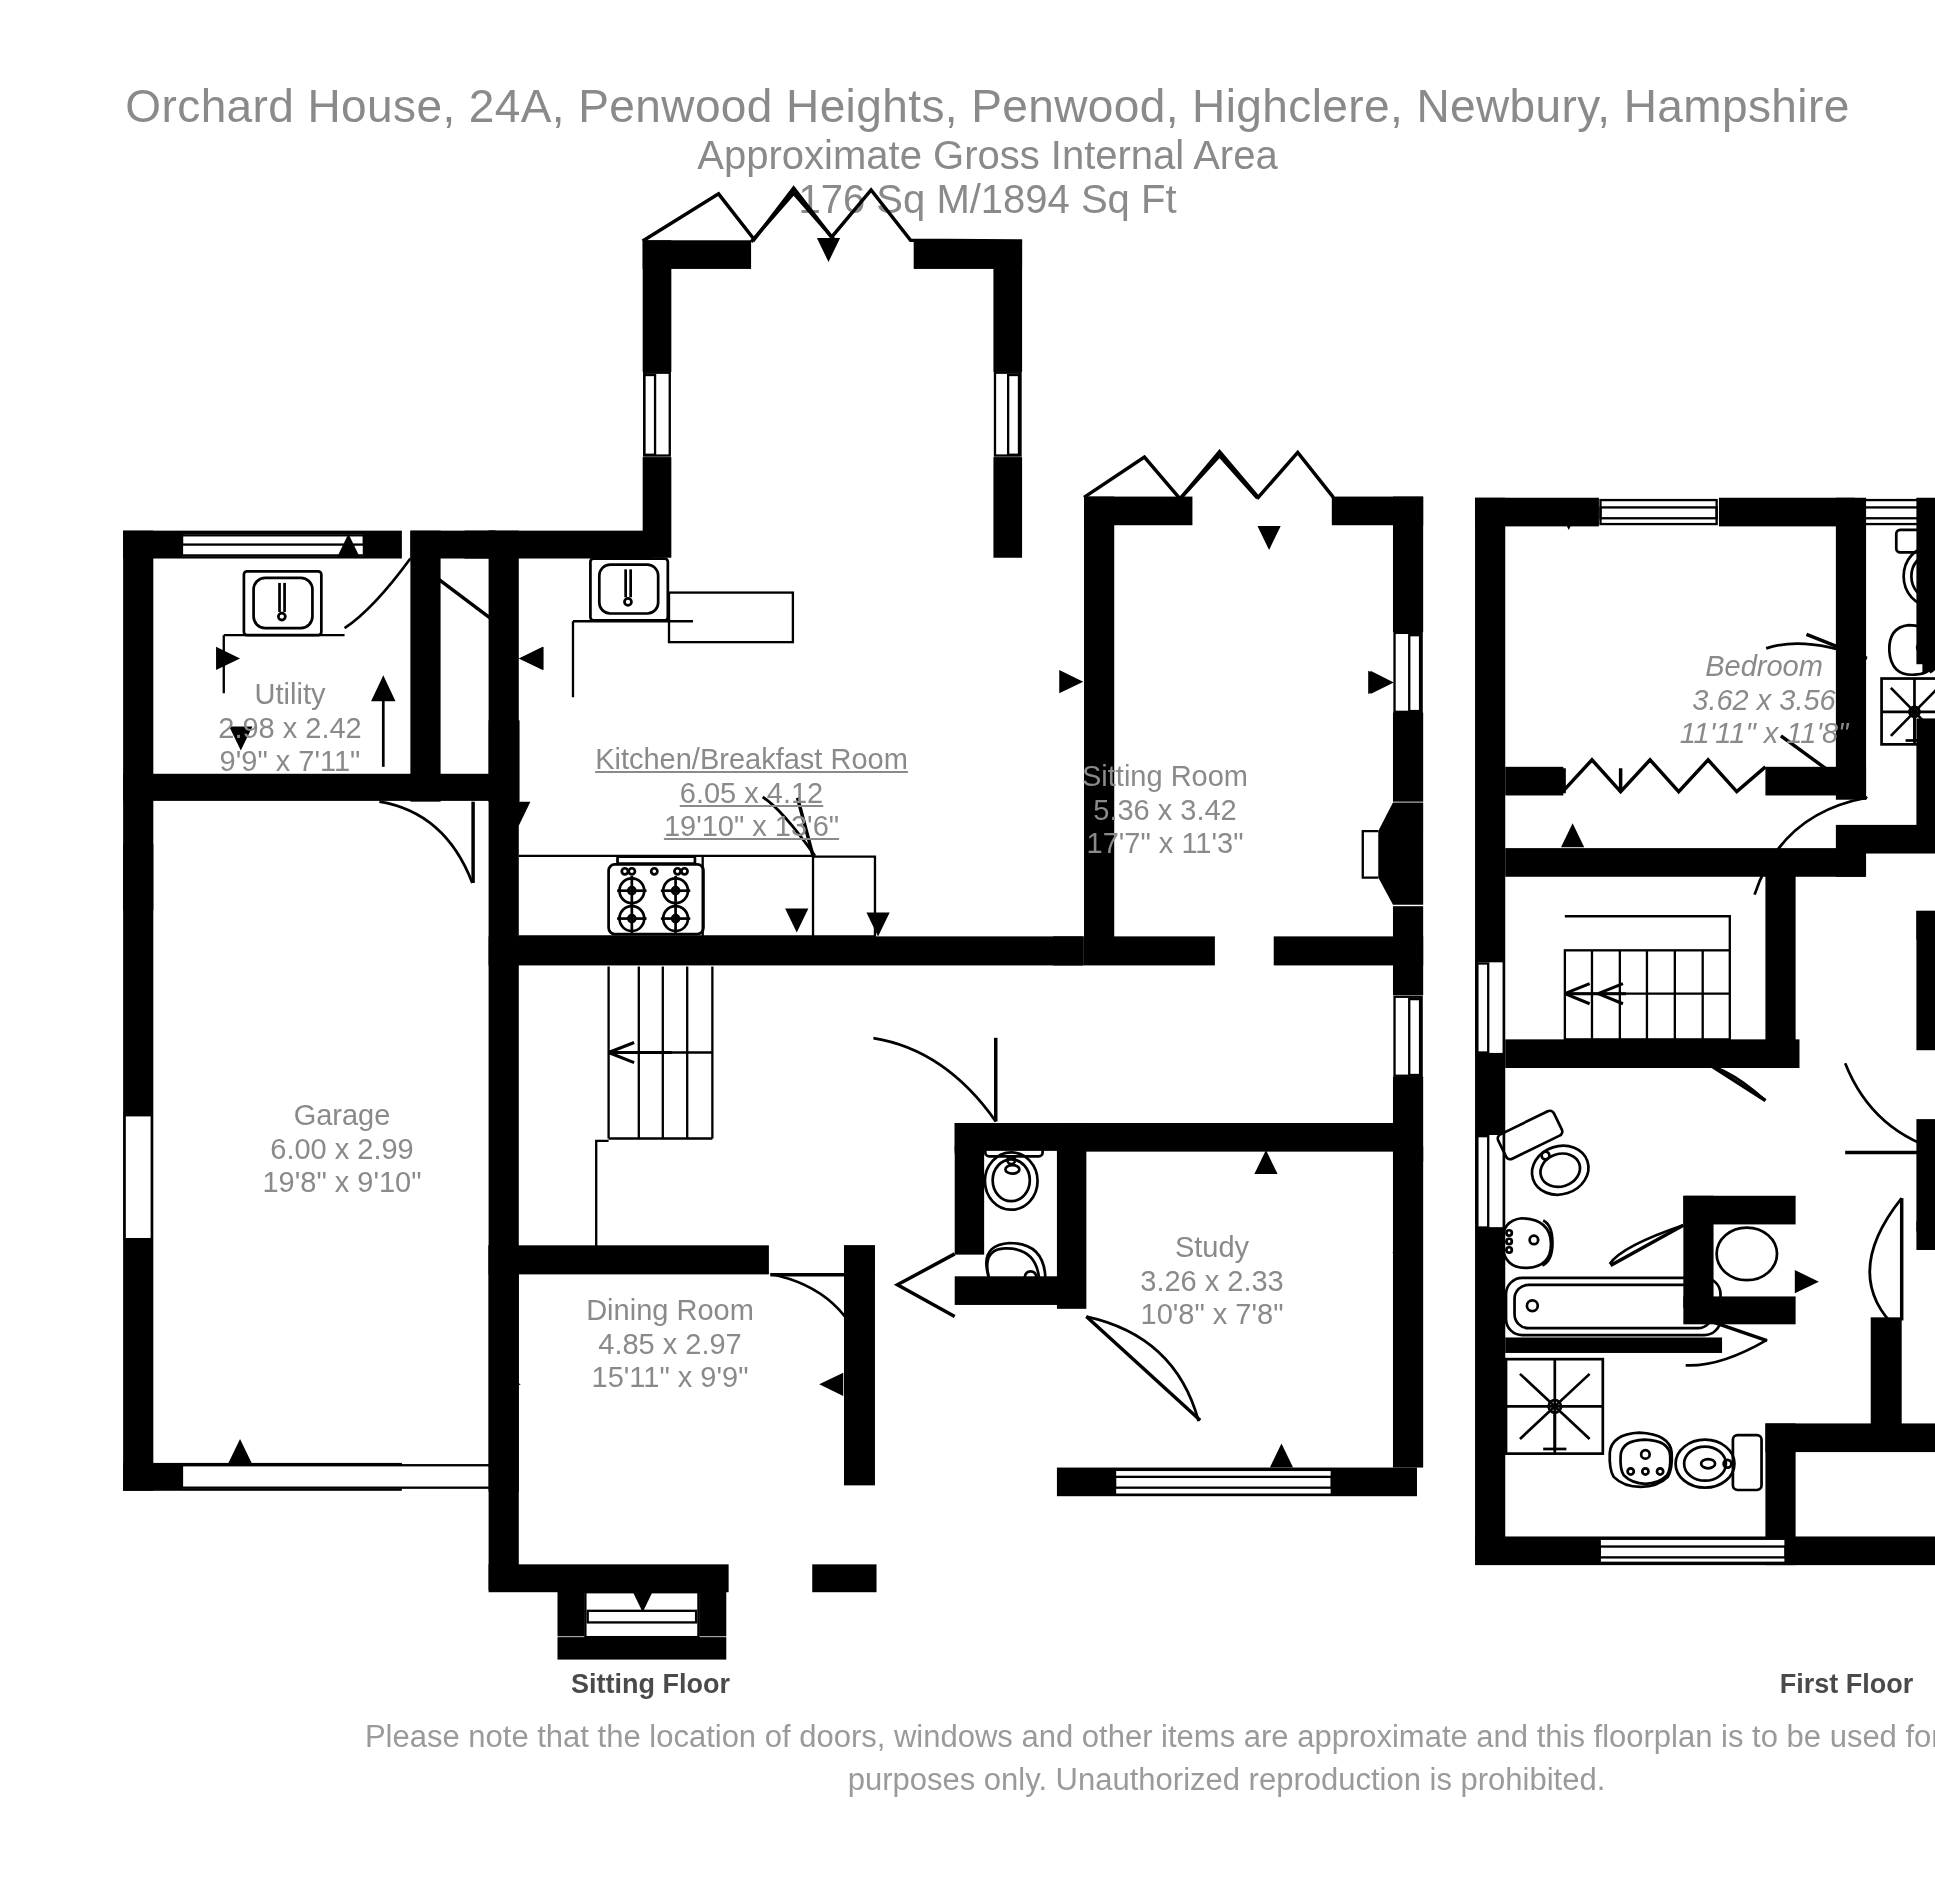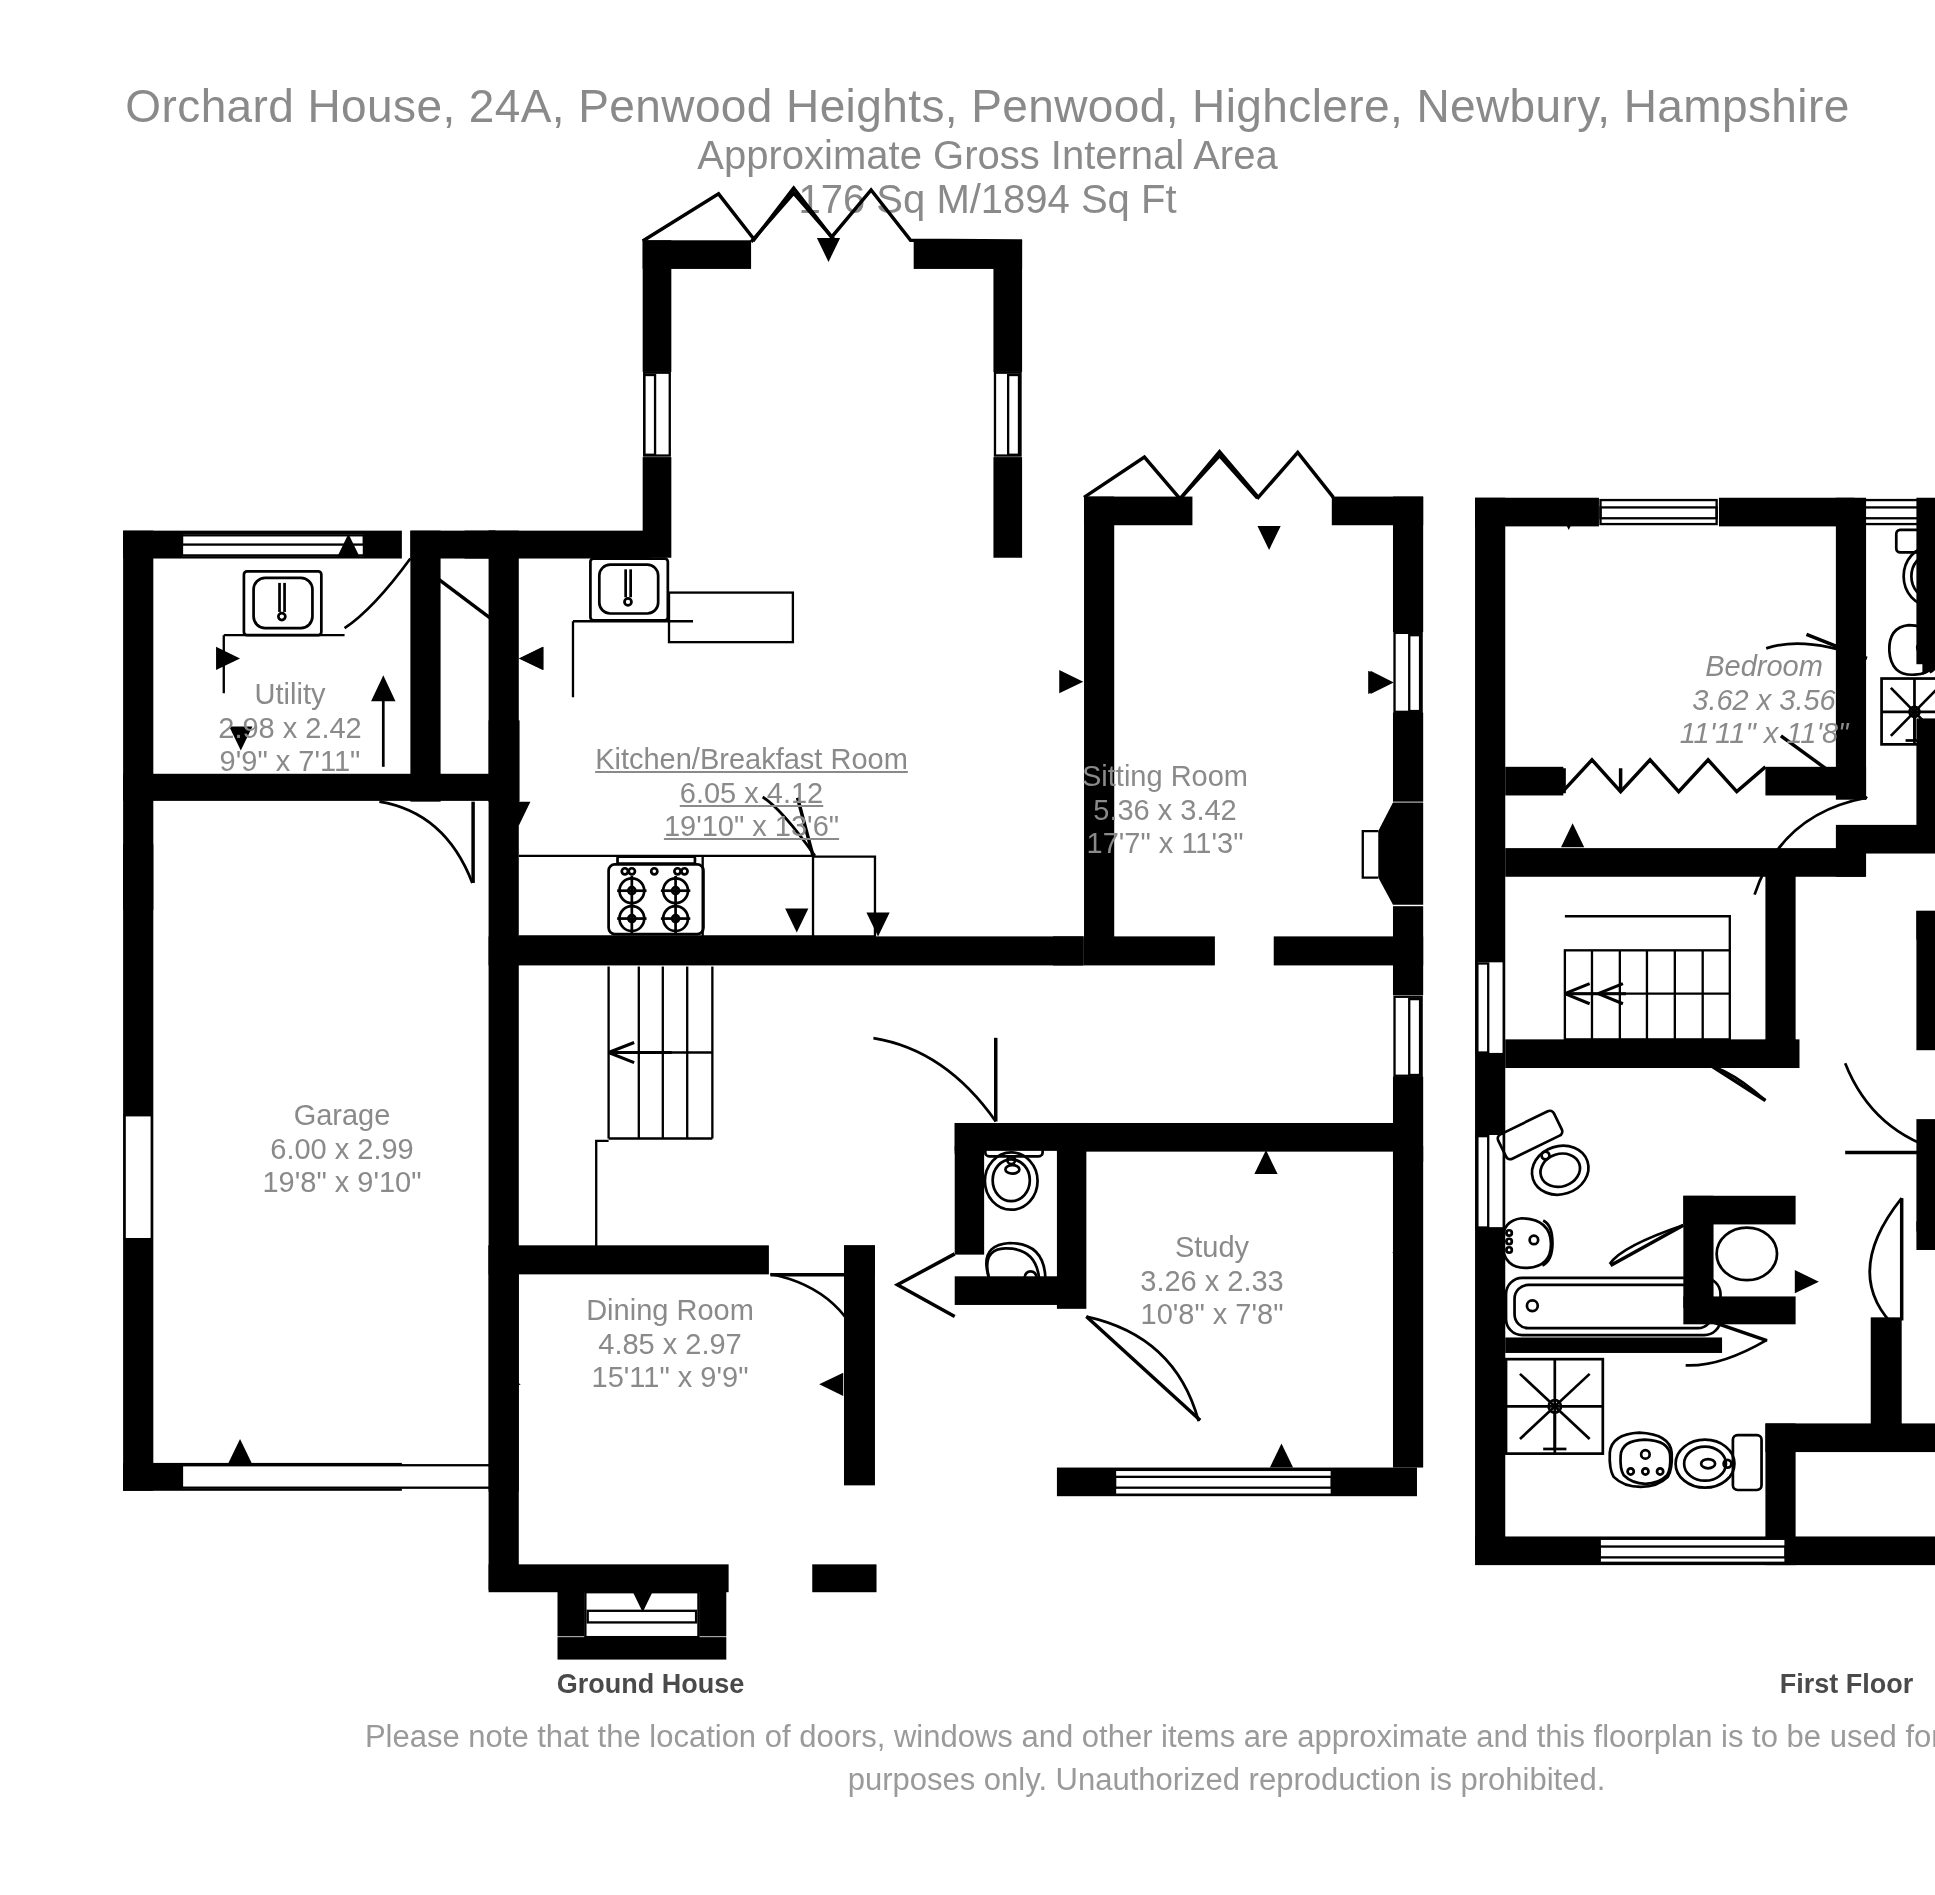--- a/index.html
+++ b/index.html
@@ -576,20 +576,20 @@
   <div class="rl-m">3.62 x 3.56</div>
   <div class="rl-f">11'11" x 11'8"</div>
 </div>
 
 <div class="room-label" style="left:1920px;top:1278px;width:306px;">
   <div class="rl-name">Principal Bedroom</div>
   <div class="rl-m">4.96 x 2.77</div>
   <div class="rl-f">16'3" x 9'1"</div>
 </div>
 
-<div class="floor-caption" style="left:515px;top:1669px;width:271px;">Ground House</div>
+<div class="floor-caption" style="left:515px;top:1669px;width:271px;">Sitting Floor</div>
 <div class="floor-caption" style="left:1711px;top:1669px;width:271px;">First Floor</div>
 
 <div id="footer">
   <div>Please note that the location of doors, windows and other items are approximate and this floorplan is to be used for illustrative</div>
   <div>purposes only. Unauthorized reproduction is prohibited.</div>
 </div>
 
 
 </body></html>

